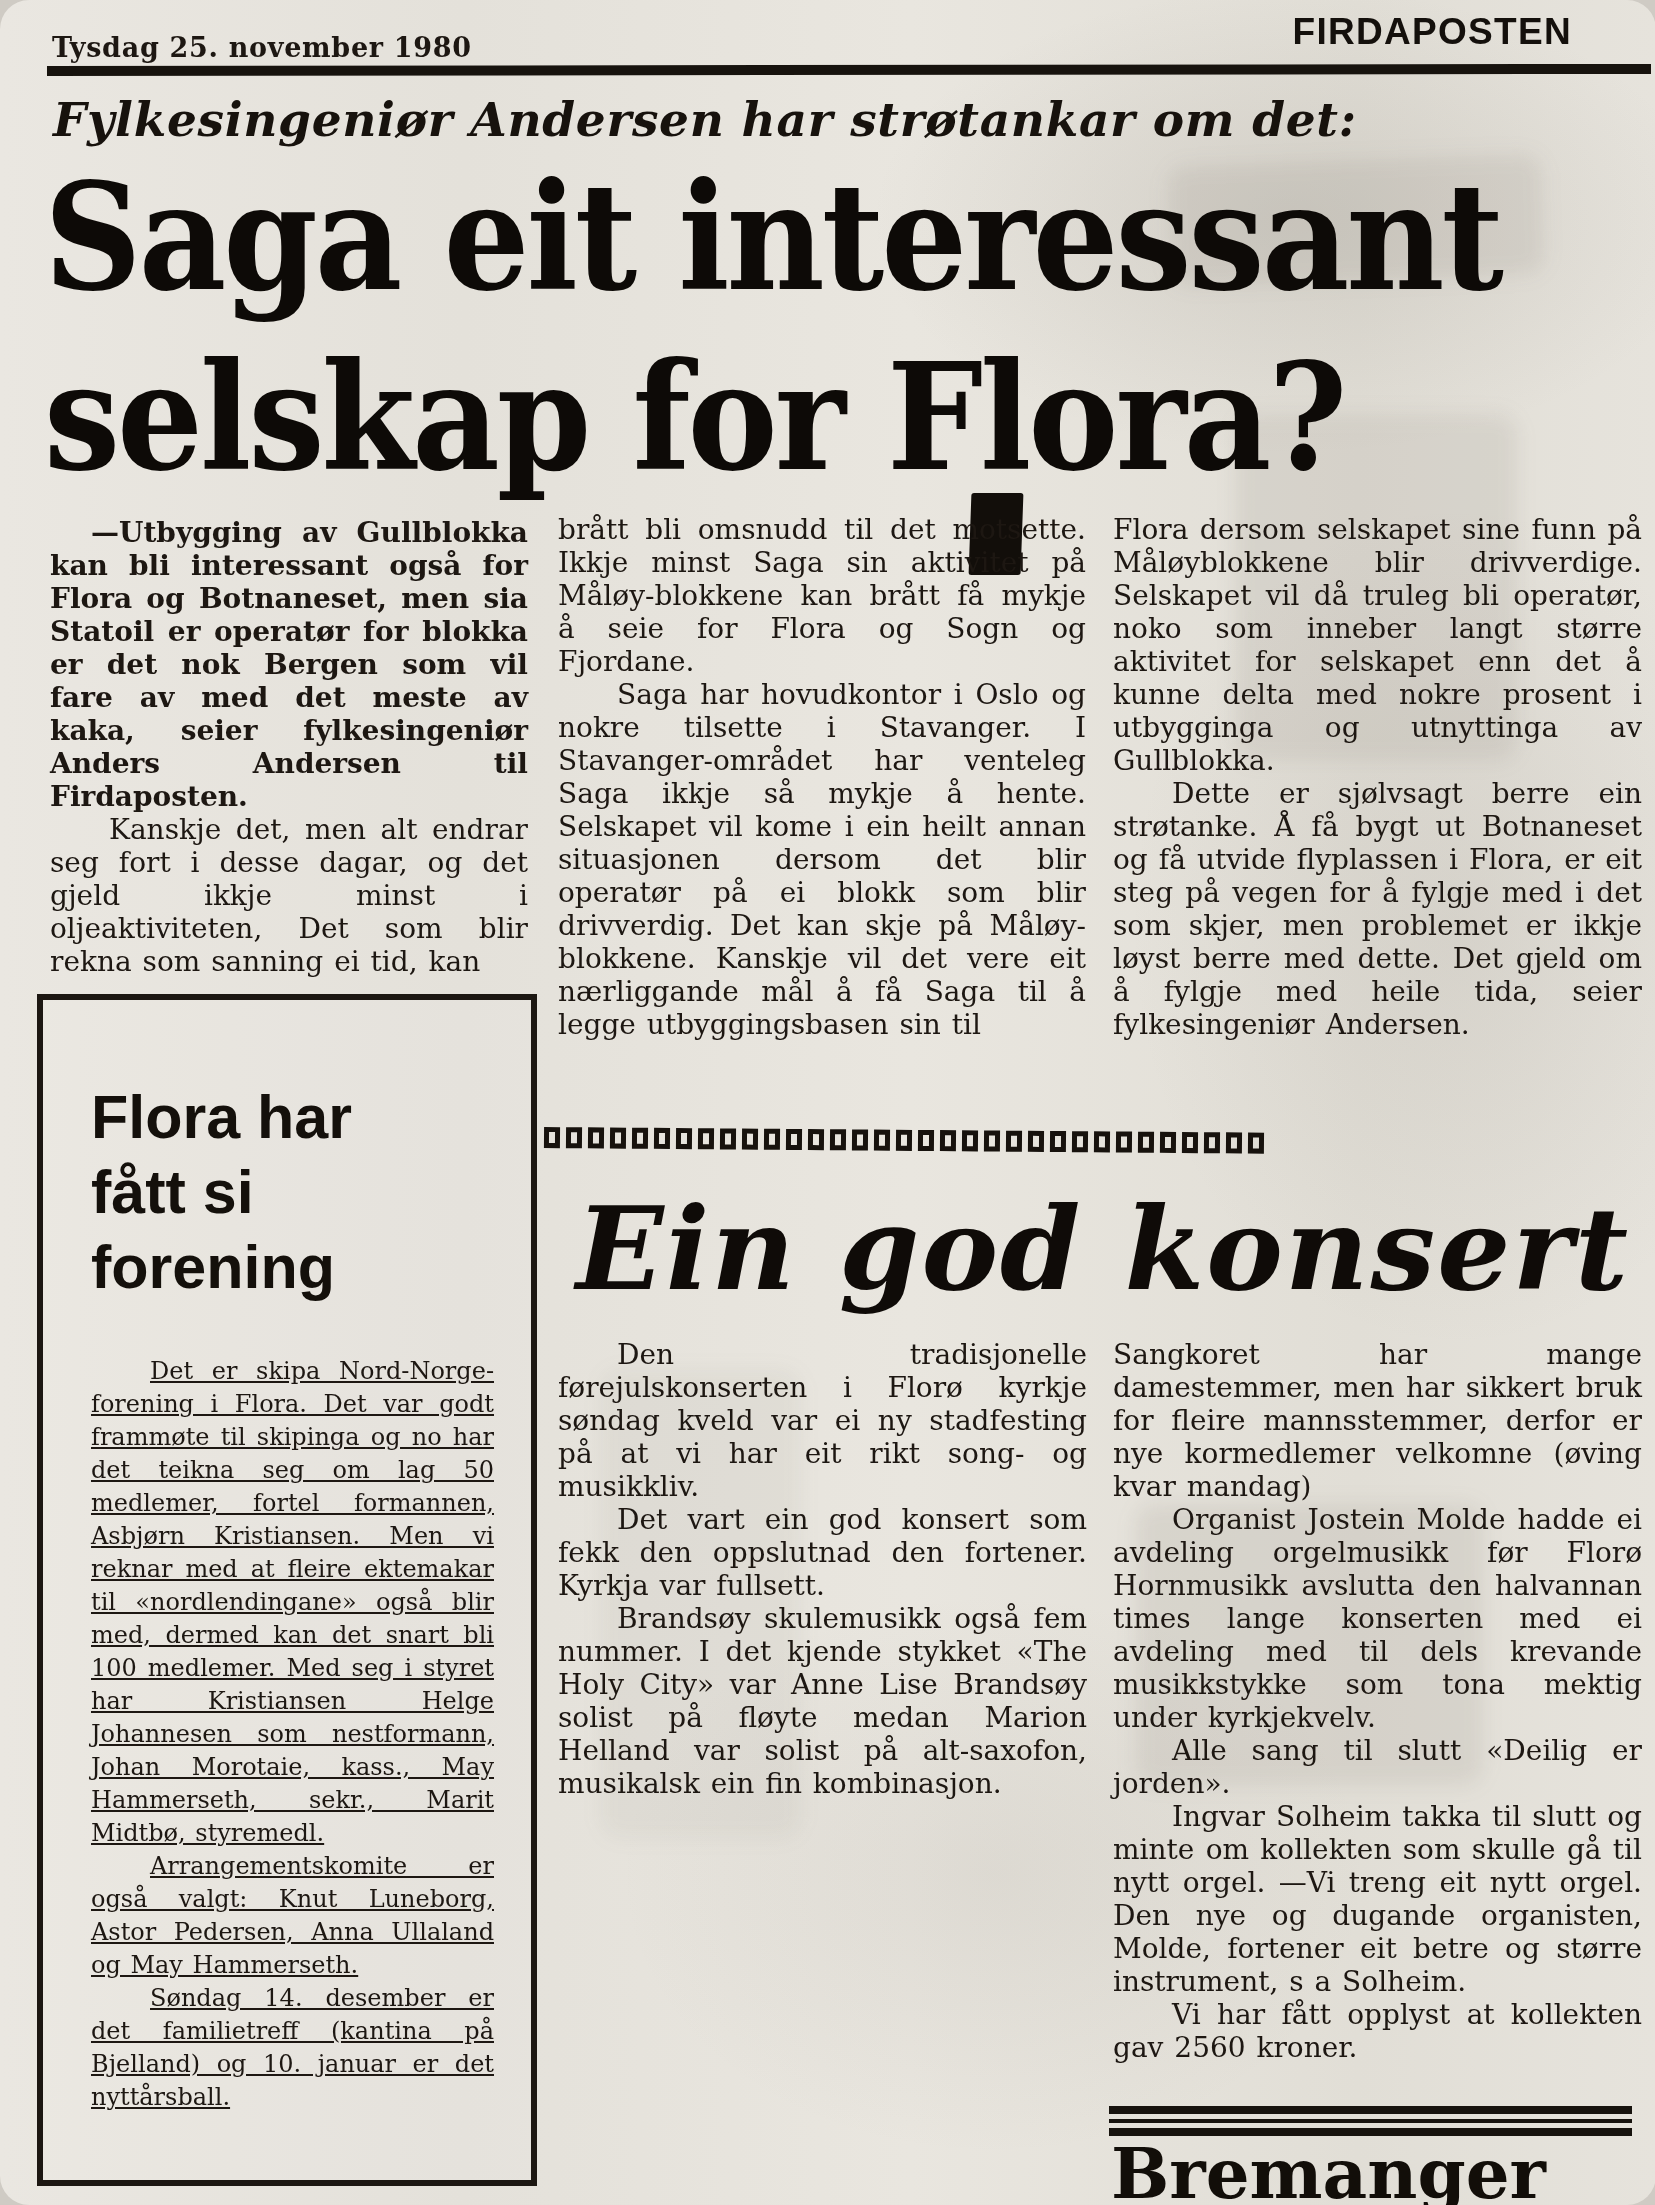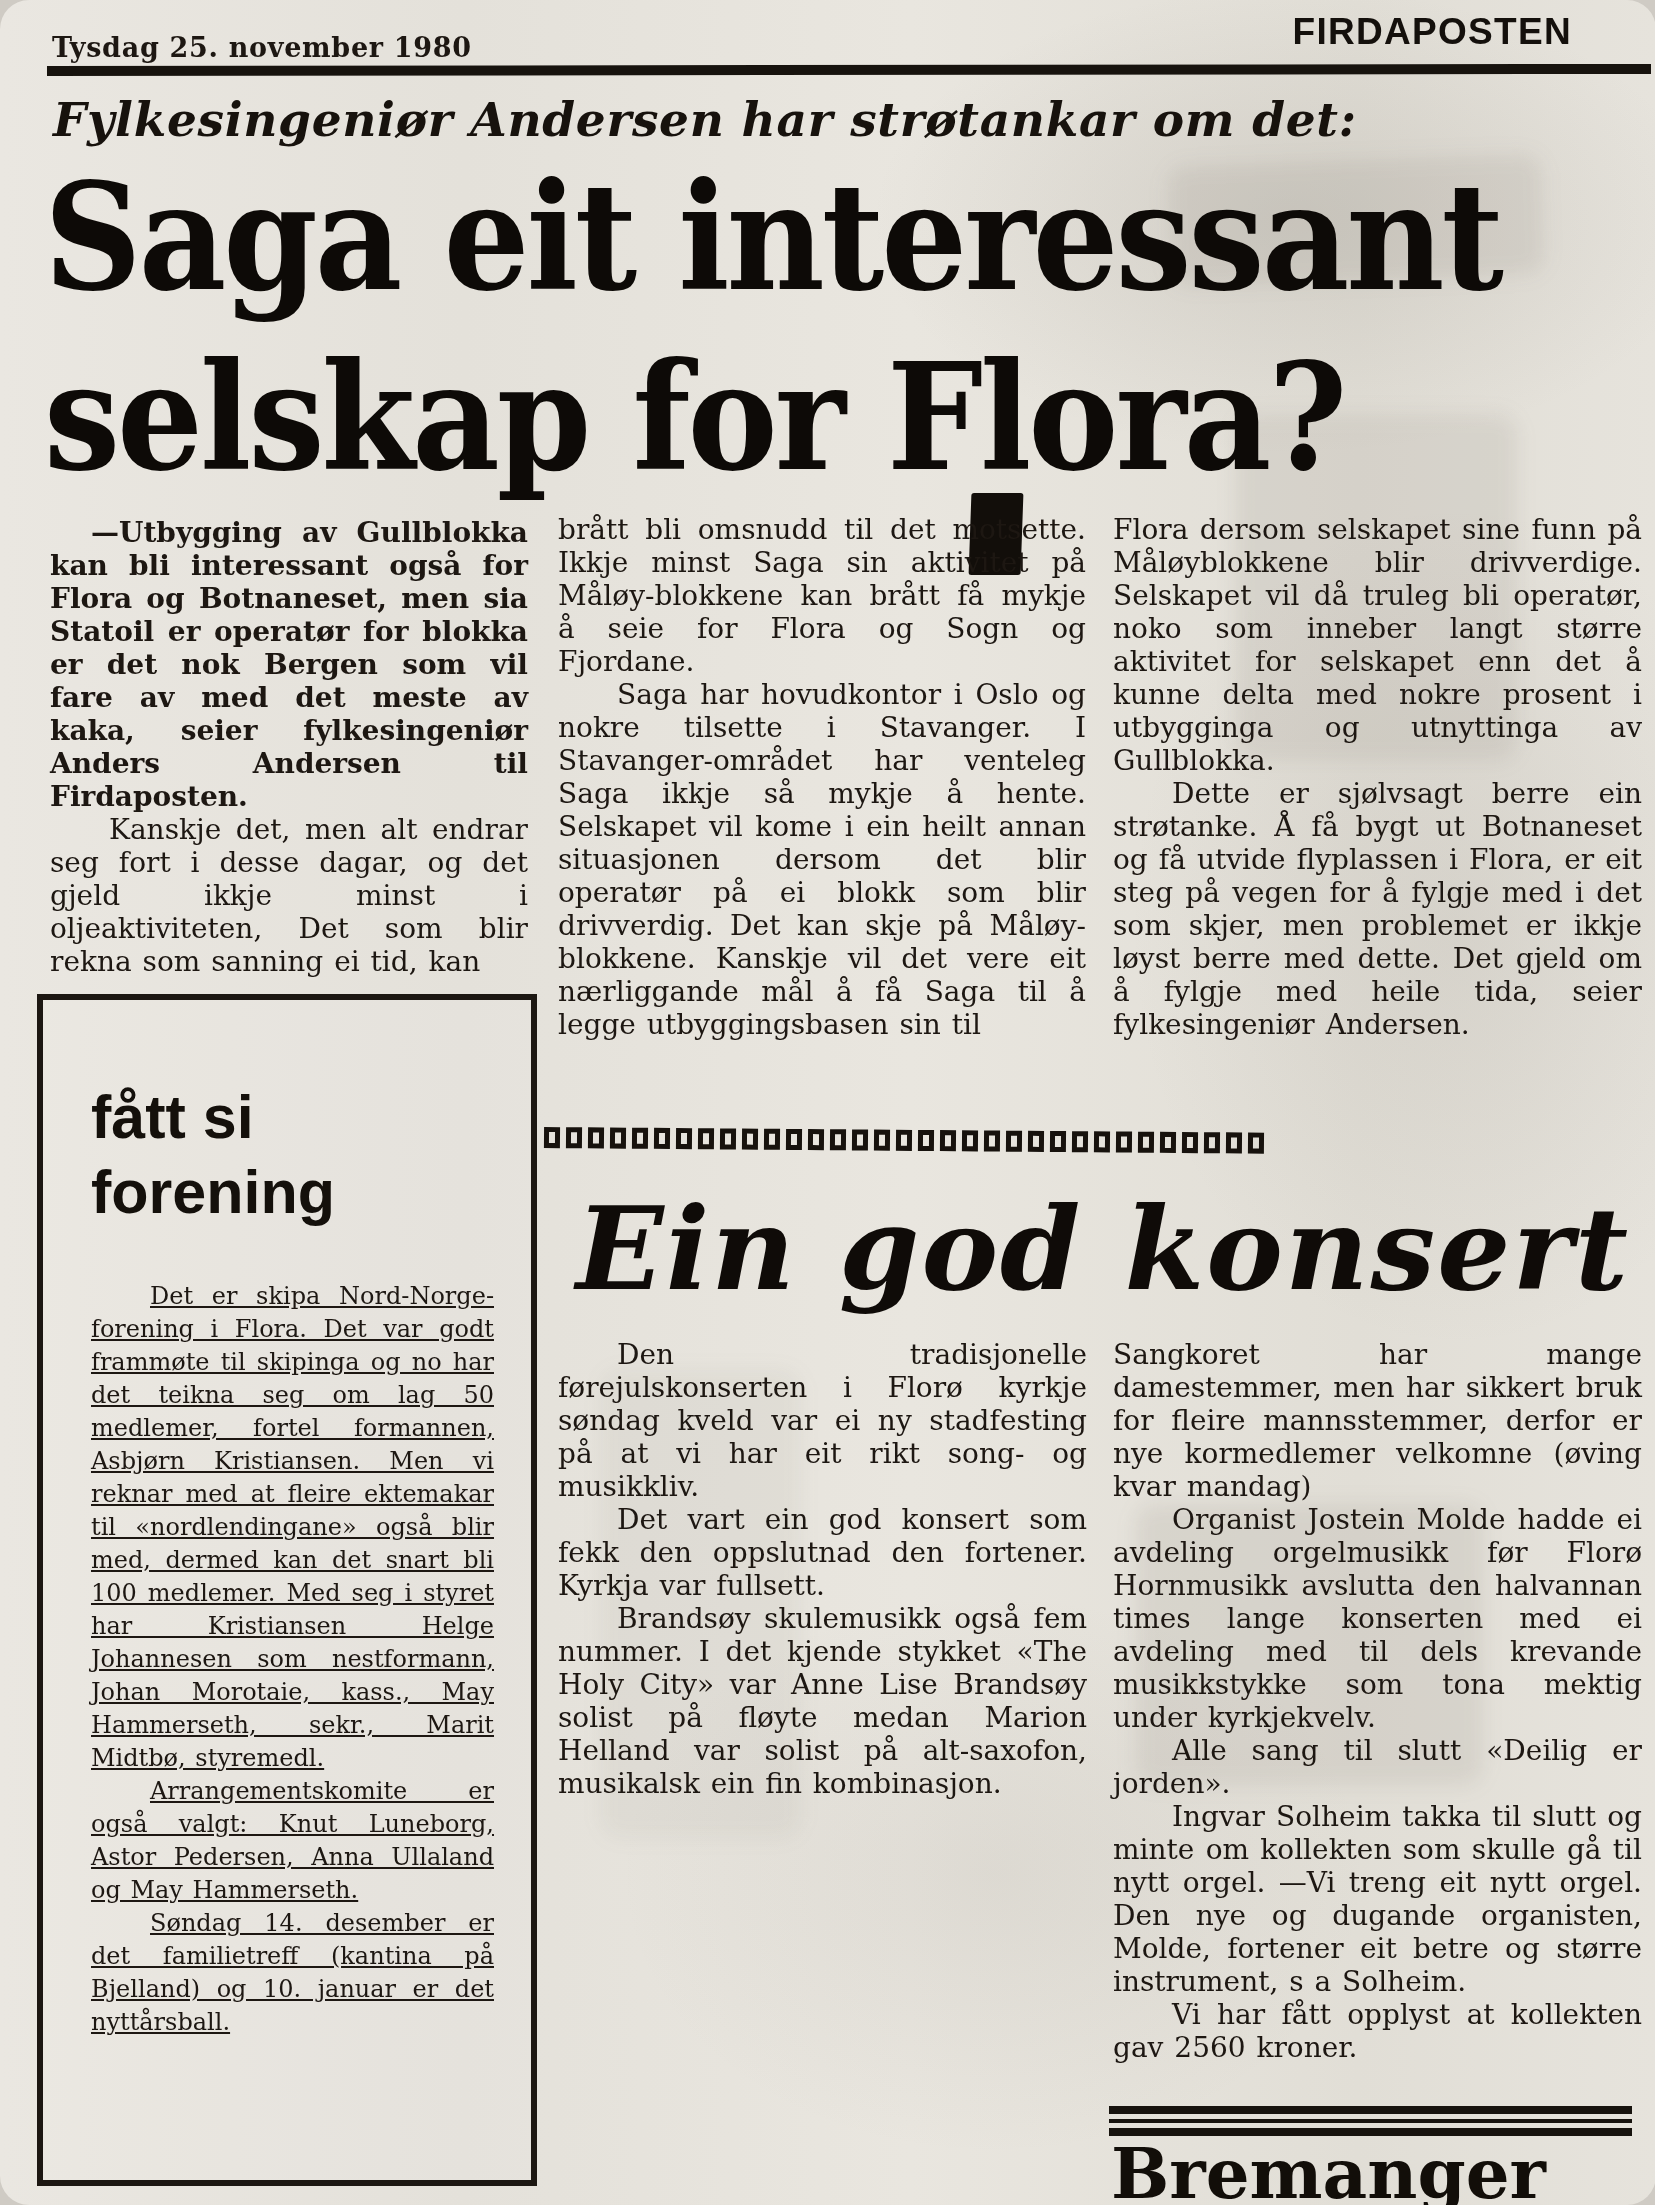--- a/index.html
+++ b/index.html
@@ -149,20 +149,21 @@
       <p>brått bli omsnudd til det motsette. Ikkje minst Saga sin aktivitet på Måløy-blokkene kan brått få mykje å seie for Flora og Sogn og Fjordane.</p>
       <p>Saga har hovudkontor i Oslo og nokre tilsette i Stavanger. I Stavanger-området har venteleg Saga ikkje så mykje å hente. Selskapet vil kome i ein heilt annan situasjonen dersom det blir operatør på ei blokk som blir drivverdig. Det kan skje på Måløy-blokkene. Kanskje vil det vere eit nærliggande mål å få Saga til å legge utbyggingsbasen sin til</p>
     </div>
   <div class="col lead-col3 cont-first">
       <p>Flora dersom selskapet sine funn på Måløyblokkene blir drivverdige. Selskapet vil då truleg bli operatør, noko som inneber langt større aktivitet for selskapet enn det å kunne delta med nokre prosent i utbygginga og utnyttinga av Gullblokka.</p>
       <p>Dette er sjølvsagt berre ein strøtanke. Å få bygt ut Botnaneset og få utvide flyplassen i Flora, er eit steg på vegen for å fylgje med i det som skjer, men problemet er ikkje løyst berre med dette. Det gjeld om å fylgje med heile tida, seier fylkesingeniør Andersen.</p>
     </div>
 
   <div class="boxed-article">
     <h2 class="box-headline" style="margin-top:0;">
+      <span class="hl-line">Flora har</span>
       <span class="hl-line">fått si</span>
       <span class="hl-line">forening</span>
     </h2>
     <div class="box-body">
         <p>Det er skipa Nord-Norge-forening i Flora. Det var godt frammøte til skipinga og no har det teikna seg om lag 50 medlemer, fortel formannen, Asbjørn Kristiansen. Men vi reknar med at fleire ektemakar til «nordlendingane» også blir med, dermed kan det snart bli 100 medlemer. Med seg i styret har Kristiansen Helge Johannesen som nestformann, Johan Morotaie, kass., May Hammerseth, sekr., Marit Midtbø, styremedl.</p>
         <p>Arrangementskomite er også valgt: Knut Luneborg, Astor Pedersen, Anna Ullaland og May Hammerseth.</p>
         <p>Søndag 14. desember er det familietreff (kantina på Bjelland) og 10. januar er det nyttårsball.</p>
       </div>
   </div>
 

